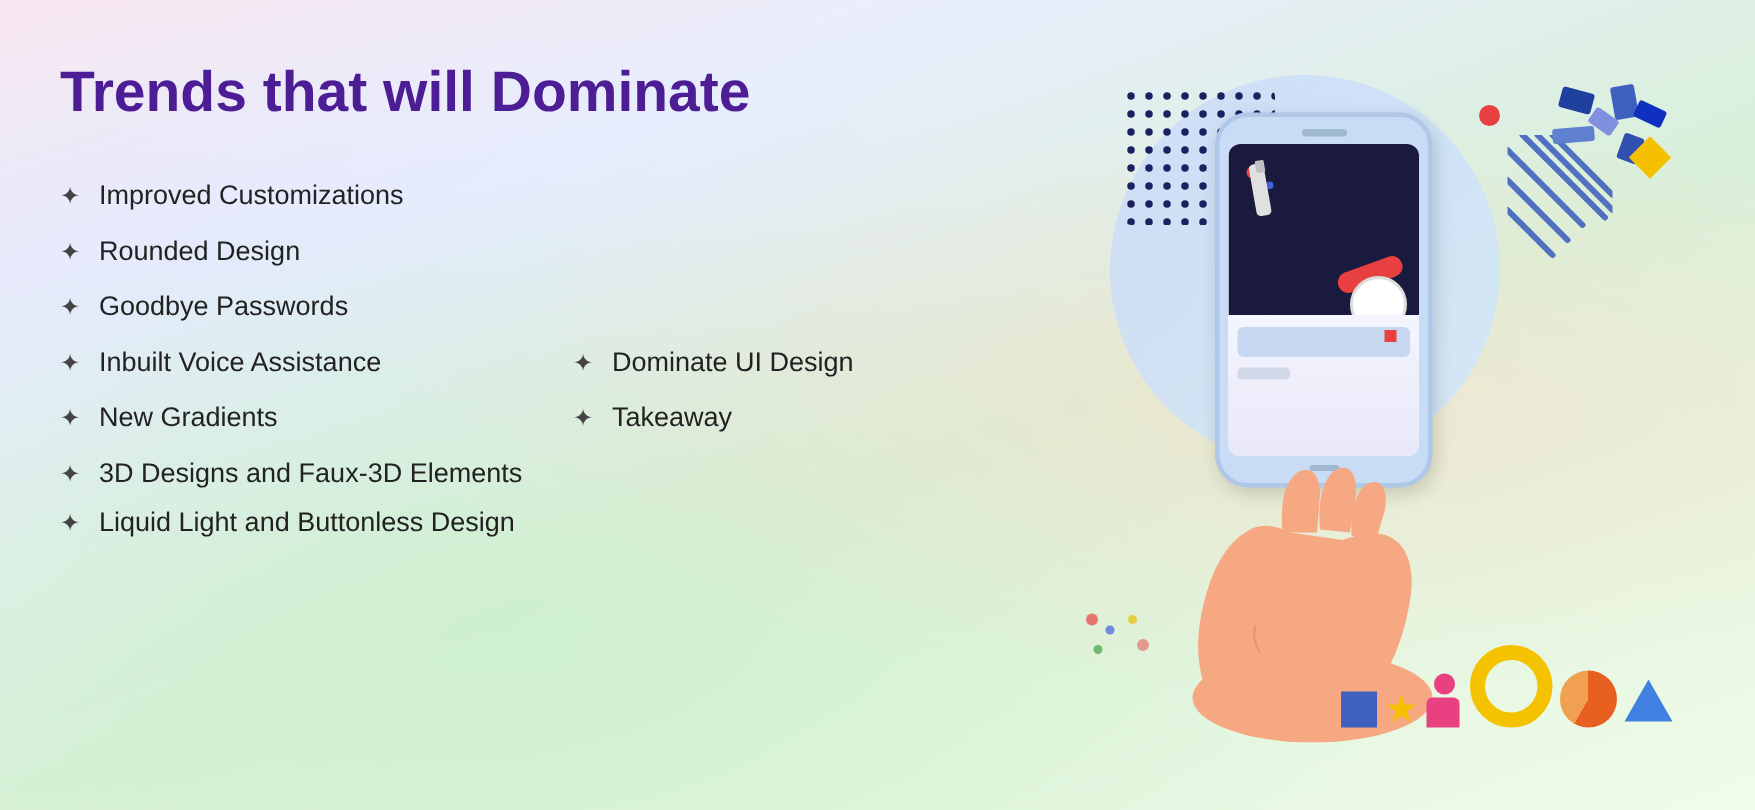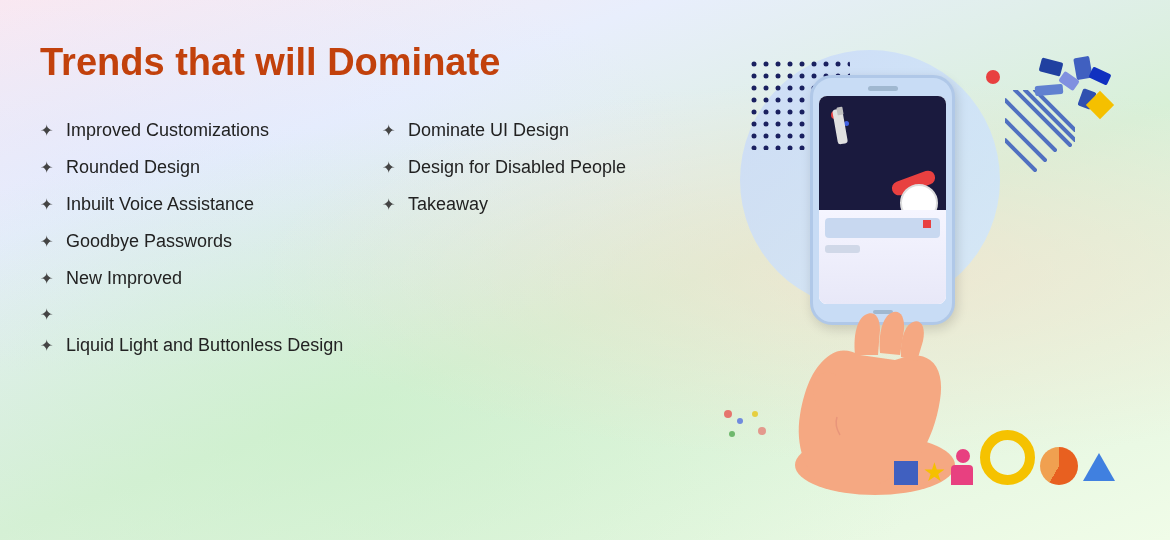--- a/index.html
+++ b/index.html
@@ -23,29 +23,30 @@
 
     .left-section {
       flex: 0 0 680px;
       display: flex;
       flex-direction: column;
     }
 
     .title {
       font-size: 38px;
       font-weight: 900;
-      color: #c2410c;
+      color: #4c1d95;
       line-height: 1.2;
       margin-bottom: 28px;
       font-family: Arial, sans-serif;
     }
 
     .list-section {
       display: flex;
       gap: 4px;
+      align-items: flex-end;
     }
 
     .list-col {
       flex: 1;
       display: flex;
       flex-direction: column;
       gap: 4px;
     }
 
     .list-item {
@@ -179,54 +180,51 @@
       <div class="list-item">
             <span class="star-icon"></span>
             <span>Improved Customizations</span>
           </div>
           <div class="list-item">
             <span class="star-icon"></span>
             <span>Rounded Design</span>
           </div>
           <div class="list-item">
             <span class="star-icon"></span>
+            <span>Goodbye Passwords</span>
+          </div>
+          <div class="list-item">
+            <span class="star-icon"></span>
             <span>Inbuilt Voice Assistance</span>
           </div>
           <div class="list-item">
             <span class="star-icon"></span>
-            <span>Goodbye Passwords</span>
-          </div>
-          <div class="list-item">
-            <span class="star-icon"></span>
-            <span>New Improved</span>
+            <span>New Gradients</span>
           </div>
         </div>
 
       <div class="list-col">
 
           <div class="list-item">
             <span class="star-icon"></span>
             <span>Dominate UI Design</span>
-          </div>
-          <div class="list-item">
-            <span class="star-icon"></span>
-            <span>Design for Disabled People</span>
           </div>
           <div class="list-item">
             <span class="star-icon"></span>
             <span>Takeaway</span>
           </div>
         </div>
 
     </div>
 
     <div class="bottom-items">
 
     <div class="list-item">
           <span class="star-icon"></span>
+          <span>3D Designs and Faux-3D Elements</span>
         </div>
         <div class="list-item">
           <span class="star-icon"></span>
           <span>Liquid Light and Buttonless Design</span>
         </div>
       </div>
 
   </div>
 
   <div class="right-section">

